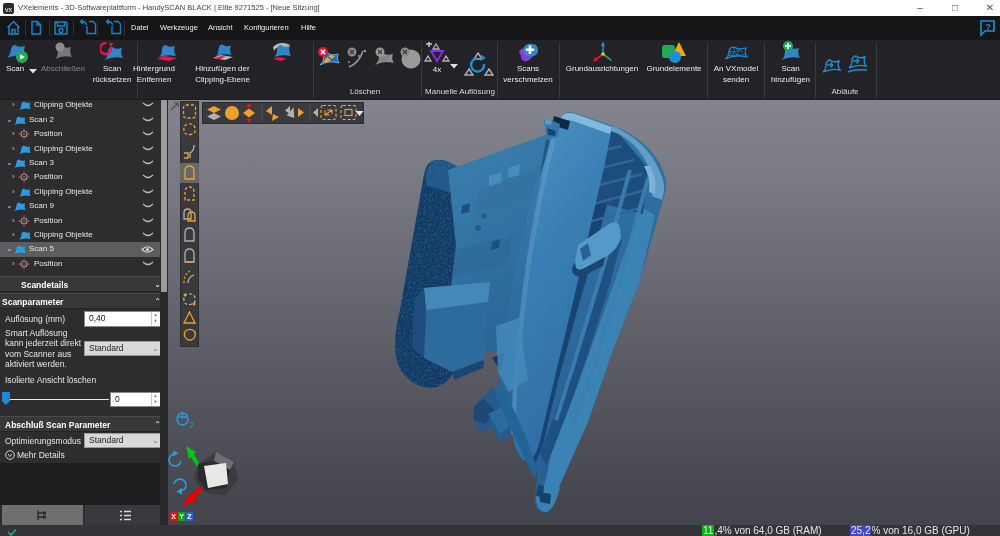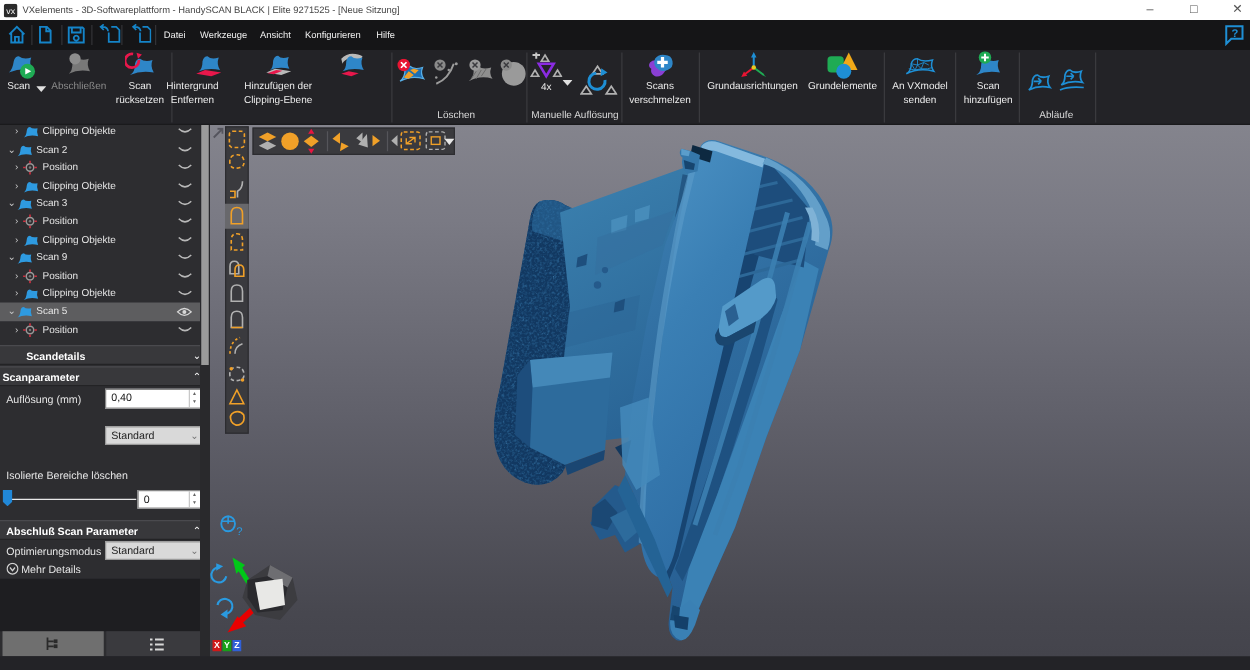--- a/index.html
+++ b/index.html
@@ -362,22 +362,23 @@
         <span class="lbl" style="left:34px">Position</span>
         <svg class="eye" width="12" height="8">
           <path d="M1,2 Q6,7 11,2" fill="none" stroke="#b8b8b8" stroke-width="1.2"></path>
         </svg>
       </div>
     <div class="phead" style="top:176px"><span style="padding-left:21px">Scandetails</span><span class="chev">⌄</span></div>
     <div class="phead" style="top:193px"><span style="padding-left:2px">Scanparameter</span><span class="chev">⌃</span></div>
 
     <div class="plabel" style="left:5px;top:214px">Auflösung (mm)</div>
     <div class="spin" style="left:84px;top:211px;width:77px;height:16px">0,40<span class="ud">▲<br>▼</span></div>
+    <div class="plabel" style="left:5px;top:228px;width:80px;line-height:10.3px">Smart Auflösung kann jederzeit direkt vom Scanner aus aktiviert werden.</div>
     <div class="combo" style="left:84px;top:241px;width:80px;height:15px">Standard<span class="ca">⌄</span></div>
-    <div class="plabel" style="left:5px;top:275px">Isolierte Bereiche löschen</div>
+    <div class="plabel" style="left:5px;top:275px">Isolierte Ansicht löschen</div>
     <div class="abs" style="left:9px;top:298.5px;width:100px;height:1px;background:#e8e8e8"></div>
     <div class="abs" style="left:2px;top:292px;width:8px;height:13px;background:#2188d8;clip-path:polygon(0 0,100% 0,100% 70%,50% 100%,0 70%)"></div>
     <div class="spin" style="left:110px;top:292px;width:51px;height:15px">0<span class="ud">▲<br>▼</span></div>
 
     <div class="phead" style="top:316px"><span style="padding-left:5px">Abschluß Scan Parameter</span><span class="chev">⌃</span></div>
     <div class="plabel" style="left:5px;top:336px">Optimierungsmodus</div>
     <div class="combo" style="left:84px;top:333px;width:80px;height:15px">Standard<span class="ca">⌄</span></div>
     <div class="plabel" style="left:17px;top:350px">Mehr Details</div>
     <svg class="abs" style="left:5px;top:350px" width="10" height="10">
         <circle cx="5" cy="5" r="4.3" fill="none" stroke="#d0d0d0" stroke-width="1"></circle>
@@ -576,13 +577,20 @@
       <path d="M48,12 L66,22 L62,30 L46,21 Z" fill="#6e6e72"></path>
       <path d="M30,24 L46,21 L62,30 L58,48 L38,50 L30,38 Z" fill="#2a2a2e"></path>
       <path d="M36,26 L58,23 L60,44 L40,48 Z" fill="#e8e8e6"></path>
     </svg>
 
     <div class="abs" style="left:2px;top:412px;width:7px;height:9px;background:#d01818;color:#fff;font-size:7px;font-weight:bold;text-align:center;line-height:9px">X</div>
     <div class="abs" style="left:10px;top:412px;width:7px;height:9px;background:#18a018;color:#fff;font-size:7px;font-weight:bold;text-align:center;line-height:9px">Y</div>
     <div class="abs" style="left:18px;top:412px;width:7px;height:9px;background:#3060d8;color:#fff;font-size:7px;font-weight:bold;text-align:center;line-height:9px">Z</div>
   </div>
 
+  <div id="statusbar" class="abs">
+    <svg class="abs" style="left:7px;top:4px" width="10" height="7">
+        <path d="M1,3 L4,6 L9,0.5" stroke="#1faf8a" stroke-width="1.5" fill="none"></path>
+      </svg>
+    <div class="abs" style="left:702px;top:0;height:11px;line-height:12px;font-size:10px"><span style="background:#0db014;padding:0 1px">11</span>,4% von 64,0 GB (RAM)</div>
+    <div class="abs" style="left:850px;top:0;height:11px;line-height:12px;font-size:10px"><span style="background:#4646c8;padding:0 1px">25,2</span>% von 16,0 GB (GPU)</div>
+  </div>
 </div>
 
 </body></html>

